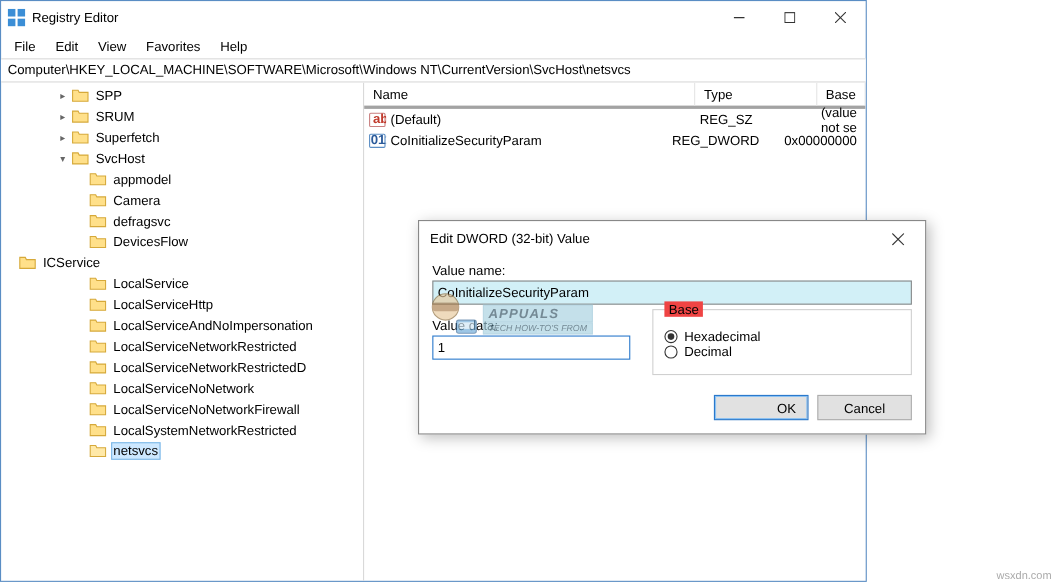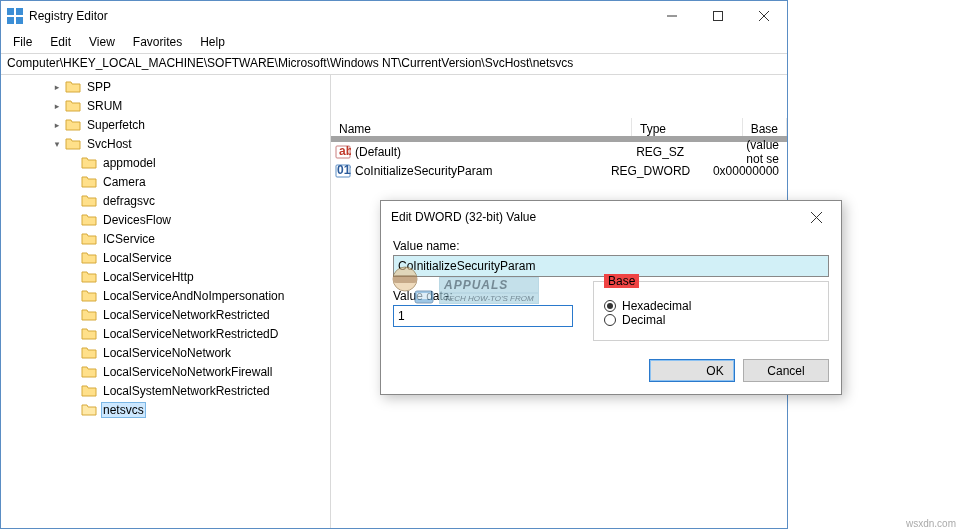--- a/index.html
+++ b/index.html
@@ -14,21 +14,21 @@
 .menu-item { padding: 2px 8px; }
 .pathbar { height: 22px; border-top: 1px solid #d9d9d9; border-bottom: 1px solid #d9d9d9; padding: 2px 6px; display: flex; background: #fff; }
 .main { flex: 1; display: flex; overflow: hidden; }
 .tree { width: 330px; border-right: 1px solid #d9d9d9; overflow: hidden; padding-top: 2px; }
 .tree-row { display: flex; align-items: center; height: 19px; white-space: nowrap; }
 .tree-row .exp { width: 16px; display: flex; justify-content: center; color: #666; font-size: 9px; }
 .tree-row .folder { margin-right: 4px; }
 .tree-row span.label { padding: 0 2px; }
 .tree-row.selected span.label { background: #cde8ff; border: 1px solid #7cb7e6; padding: 0 1px; }
 .list { flex: 1; overflow: hidden; }
-.list-header { display: flex; height: 24px; border-bottom: 6px solid #a3a3a3; margin-top: 43px; }
+.list-header { display: flex; height: 24px; border-bottom: 3px solid #a3a3a3; }
 .list-header div { padding: 4px 8px; border-right: 1px solid #e5e5e5; color: #000; }
 .col-name { width: 390px; }
 .col-type { width: 140px; }
 .col-data { flex: 1; }
 .list-row { display: flex; height: 19px; align-items: center; }
 .list-row .col-name { display: flex; align-items: center; gap: 4px; padding-left: 4px; }
 .list-row .col-type, .list-row .col-data { padding: 0 8px; }
 .ficon { width: 16px; height: 16px; flex-shrink: 0; }
 .dialog { position: absolute; left: 380px; top: 200px; width: 462px; background: #fff; border: 1px solid #888; box-shadow: 3px 3px 12px rgba(0,0,0,0.25); }
 .dialog-title { height: 32px; display: flex; align-items: center; padding: 0 10px; font-size: 12px; }
@@ -149,21 +149,21 @@
           </svg>
           <span class="label">defragsvc</span>
         </div>
         <div class="tree-row" style="padding-left: 64px;">
           <span class="exp"></span>
           <svg class="ficon folder" viewBox="0 0 16 16">
             <path d="M1 3h5l1 2h8v8H1z" fill="#ffe08a" stroke="#d6a93a"></path>
           </svg>
           <span class="label">DevicesFlow</span>
         </div>
-        <div class="tree-row" style="padding-left: 64px;">
+        <div class="tree-row" style="">
           <span class="exp"></span>
           <svg class="ficon folder" viewBox="0 0 16 16">
             <path d="M1 3h5l1 2h8v8H1z" fill="#ffe08a" stroke="#d6a93a"></path>
           </svg>
           <span class="label">ICService</span>
         </div>
         <div class="tree-row" style="padding-left: 64px;">
           <span class="exp"></span>
           <svg class="ficon folder" viewBox="0 0 16 16">
             <path d="M1 3h5l1 2h8v8H1z" fill="#ffe08a" stroke="#d6a93a"></path>

